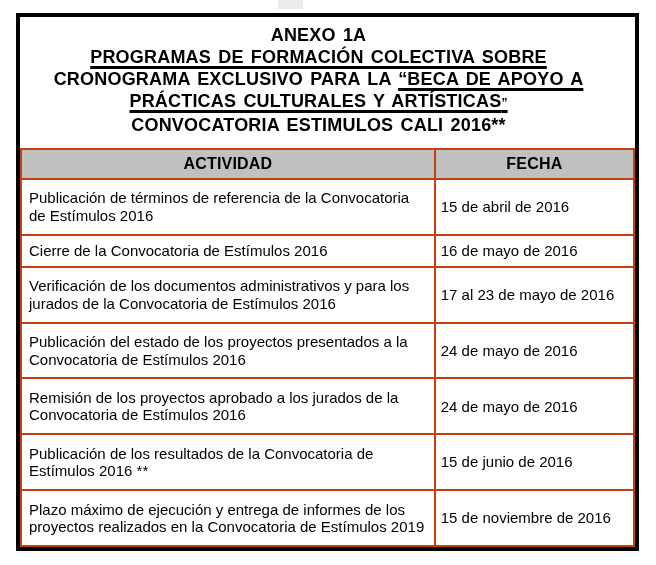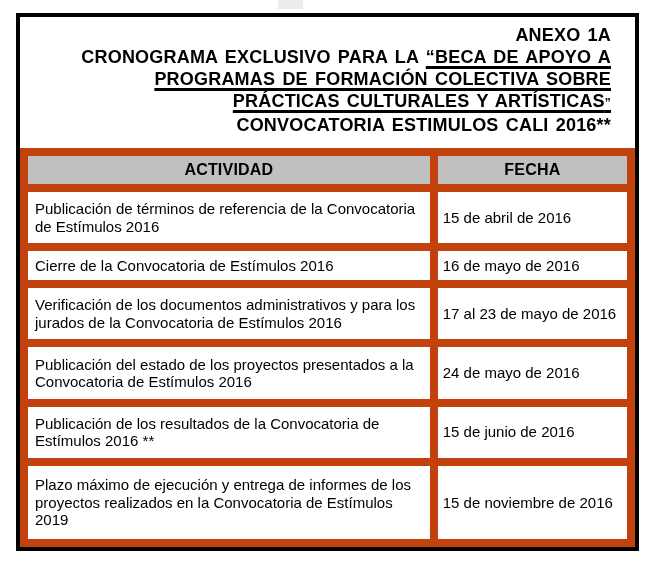--- a/index.html
+++ b/index.html
@@ -32,21 +32,21 @@
     top: 13px;
     width: 623px;
     height: 538px;
     box-sizing: border-box;
     border: 4px solid #000000;
     display: flex;
     flex-direction: column;
     background: #ffffff;
   }
   .title-block {
-    text-align: right;
+    text-align: center;
     font-weight: bold;
     font-size: 18px;
     line-height: 22px;
     letter-spacing: 0.2px;
     word-spacing: 2px;
     padding: 7px 24px 12px 6px;
   }
   .u {
     text-decoration: underline;
     text-decoration-thickness: 2.5px;
@@ -61,21 +61,21 @@
   }
   table {
     width: 100%;
     height: 100%;
     border-collapse: collapse;
     table-layout: fixed;
   }
   col.col-activity { width: 67.5%; }
   col.col-date     { width: 32.5%; }
   th, td {
-    border: 8px solid #c2410c;
+    border: 2px solid #c2410c;
   }
   th {
     background: #c0c0c0;
     font-size: 16px;
     font-weight: bold;
     height: 26px;
     text-align: center;
     letter-spacing: 0.2px;
   }
   td {
@@ -93,22 +93,22 @@
 <body>
 
 <div class="page">
 
   <div class="artifact"></div>
 
   <div class="doc">
 
     <div class="title-block">
       <div>ANEXO 1A</div>
+      <div><span class="u">PROGRAMAS DE FORMACIÓN COLECTIVA SOBRE</span></div>
       <div><span>CRONOGRAMA EXCLUSIVO PARA LA </span><span class="u">“BECA DE APOYO A</span></div>
-      <div><span class="u">PROGRAMAS DE FORMACIÓN COLECTIVA SOBRE</span></div>
       <div><span class="u"><span>PRÁCTICAS CULTURALES Y ARTÍSTICAS</span><span class="small-quote">”</span></span></div>
       <div>CONVOCATORIA ESTIMULOS CALI 2016**</div>
     </div>
 
     <div class="table-wrap">
       <table>
         <colgroup>
           <col class="col-activity">
           <col class="col-date">
         </colgroup>
@@ -132,20 +132,24 @@
   <tr>
     <td class="activity-cell">Verificación de los documentos administrativos y para los jurados de la Convocatoria de Estímulos 2016</td>
     <td class="date-cell">17 al 23 de mayo de 2016</td>
   </tr>
 
   <tr>
     <td class="activity-cell">Publicación del estado de los proyectos presentados a la Convocatoria de Estímulos 2016</td>
     <td class="date-cell">24 de mayo de 2016</td>
   </tr>
 
+  <tr>
+    <td class="activity-cell">Remisión de los proyectos aprobado a los jurados de la Convocatoria de Estímulos 2016</td>
+    <td class="date-cell">24 de mayo de 2016</td>
+  </tr>
 
 
   <tr>
     <td class="activity-cell">Publicación de los resultados de la Convocatoria de Estímulos 2016 **</td>
     <td class="date-cell">15 de junio de 2016</td>
   </tr>
 
 
   <tr>
     <td class="activity-cell">Plazo máximo de ejecución y entrega de informes de los proyectos realizados en la Convocatoria de Estímulos 2019</td>

